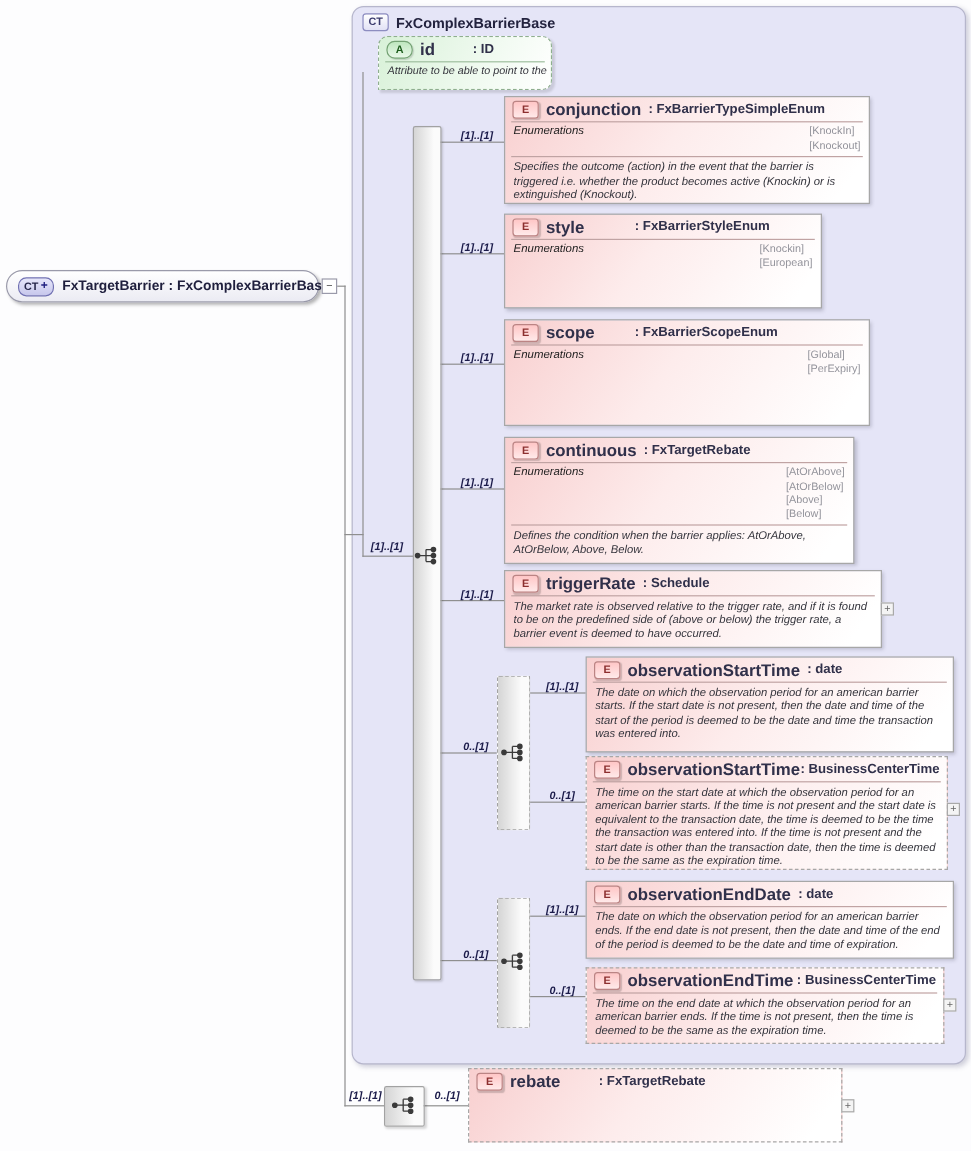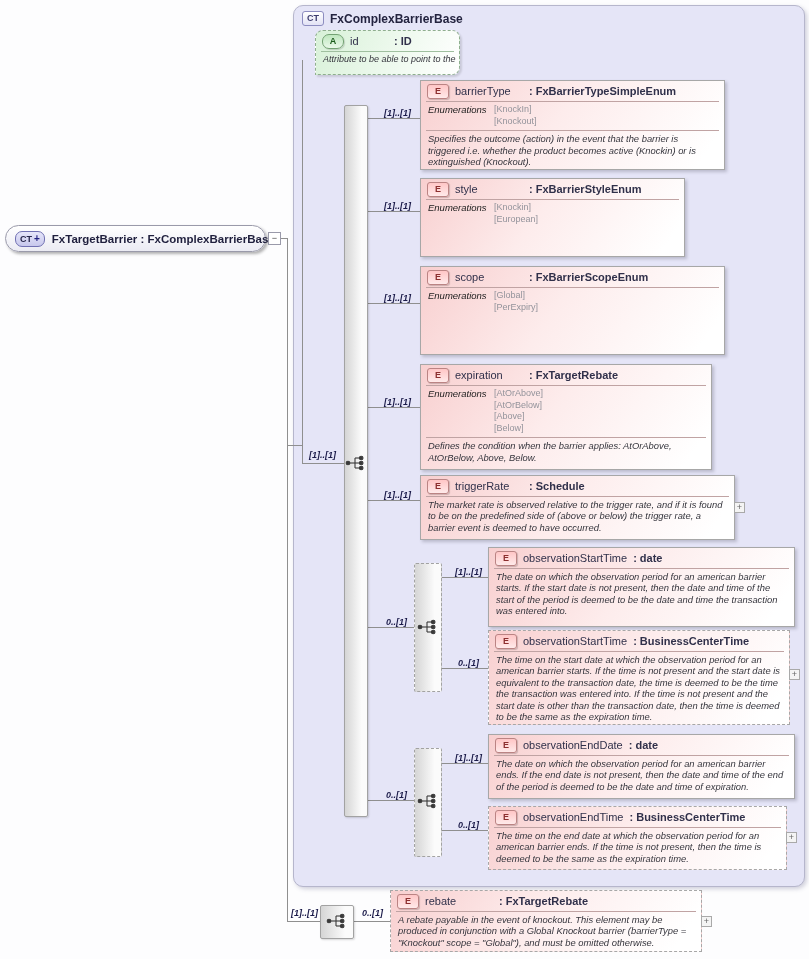--- a/index.html
+++ b/index.html
@@ -28,25 +28,25 @@
            border:1px solid #bb8484;background:linear-gradient(#ffc6c6,#ffeaea);box-shadow:1px 1px 1px rgba(0,0,0,.18);}
   .badge-a{width:20px;height:13px;line-height:13px;font-size:9px;color:#1d5c1d;border-radius:7px;
            border:1px solid #74a274;background:linear-gradient(#bfe7bf,#eaf8ea);box-shadow:1px 1px 1px rgba(0,0,0,.15);}
 
   
   .ebox{position:absolute;border:1px solid #a7a7a7;overflow:hidden;
         background:linear-gradient(125deg,#f8cfcf 0%,#fdecec 45%,#ffffff 92%);
         box-shadow:2px 2px 3px rgba(60,60,80,.25);}
   .ebox.dashed{border-style:dashed;box-shadow:none;}
   .hdr{display:flex;align-items:center;gap:6px;padding:3px 6px 3px 6px;height:14px;}
-  .ename{font-size:11px;font-weight:normal;color:#30304a;min-width:68px;white-space:nowrap;}
+  .ename{font-size:14px;font-weight:bold;color:#30304a;min-width:68px;white-space:nowrap;}
   .ename.nopad{min-width:0;}
   .etype{font-size:11px;font-weight:bold;color:#30304a;white-space:nowrap;}
   .sect{border-top:1px solid #c0a3a3;margin:0 5px;padding:2px 2px 3px 2px;}
-  .enum{display:flex;}
+  .enum{display:flex;justify-content:space-between;}
   .enum-label{font-style:italic;font-size:9.5px;color:#1d1d1d;width:66px;flex:none;}
   .enum-vals{font-size:9px;color:#93939b;line-height:1.28;}
   .ann{font-style:italic;font-size:9.4px;color:#35353d;line-height:1.22;}
 
   
   .attr-box{position:absolute;left:315px;top:30px;width:143px;height:43px;overflow:hidden;
             border:1px dashed #8fae8f;border-radius:8px 8px 8px 0;
             background:linear-gradient(115deg,#d8f1d8 0%,#f0faf0 60%,#ffffff 100%);box-shadow:2px 2px 2px rgba(0,0,0,.12);}
   .attr-box .sect{border-top:1px solid #9fbf9f;}
   .attr-box .ann{font-size:9px;white-space:nowrap;}
@@ -200,21 +200,21 @@
       <circle cx="16.2" cy="3" r="1.8"></circle>
           <circle cx="16.2" cy="8" r="1.8"></circle>
           <circle cx="16.2" cy="13" r="1.8"></circle>
     </g>
       </svg>
   </div>
 
   <div class="ebox" style="left:420px;top:80px;width:303px;height:88px">
     <div class="hdr">
       <span class="badge badge-e">E</span>
-      <span class="ename">barrierType</span>
+      <span class="ename">conjunction</span>
       <span class="etype">: FxBarrierTypeSimpleEnum</span>
     </div>
     <div class="sect enum">
       <span class="enum-label">Enumerations</span>
       <div class="enum-vals">
         <div>[KnockIn]</div>
         <div>[Knockout]</div>
       </div>
     </div>
     <div class="sect ann">Specifies the outcome (action) in the event that the barrier is triggered i.e. whether the product becomes active (Knockin) or is extinguished (Knockout).</div>
@@ -246,21 +246,21 @@
       <div class="enum-vals">
         <div>[Global]</div>
         <div>[PerExpiry]</div>
       </div>
     </div>
   </div>
 
   <div class="ebox" style="left:420px;top:364px;width:290px;height:104px">
     <div class="hdr">
       <span class="badge badge-e">E</span>
-      <span class="ename">expiration</span>
+      <span class="ename">continuous</span>
       <span class="etype">: FxTargetRebate</span>
     </div>
     <div class="sect enum">
       <span class="enum-label">Enumerations</span>
       <div class="enum-vals">
         <div>[AtOrAbove]</div>
         <div>[AtOrBelow]</div>
         <div>[Above]</div>
         <div>[Below]</div>
       </div>
@@ -312,21 +312,20 @@
     </div>
     <div class="sect ann">The time on the end date at which the observation period for an american barrier ends. If the time is not present, then the time is deemed to be the same as the expiration time.</div>
   </div>
 
   <div class="ebox dashed" style="left:390px;top:890px;width:310px;height:60px">
     <div class="hdr">
       <span class="badge badge-e">E</span>
       <span class="ename">rebate</span>
       <span class="etype">: FxTargetRebate</span>
     </div>
-    <div class="sect ann">A rebate payable in the event of knockout. This element may be produced in conjunction with a Global Knockout barrier (barrierType = "Knockout" scope = "Global"), and must be omitted otherwise.</div>
   </div>
 
   <div class="expand" style="left:734px;top:502px">+</div>
   <div class="expand" style="left:789px;top:669px">+</div>
   <div class="expand" style="left:786px;top:832px">+</div>
   <div class="expand" style="left:701px;top:916px">+</div>
 
 </div>
 
 </body></html>

